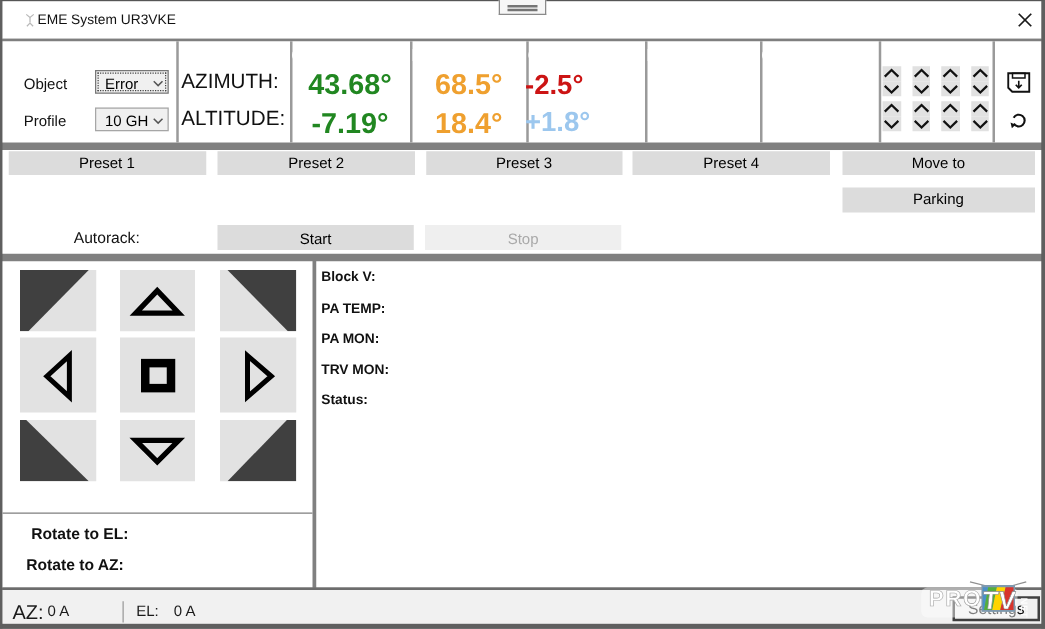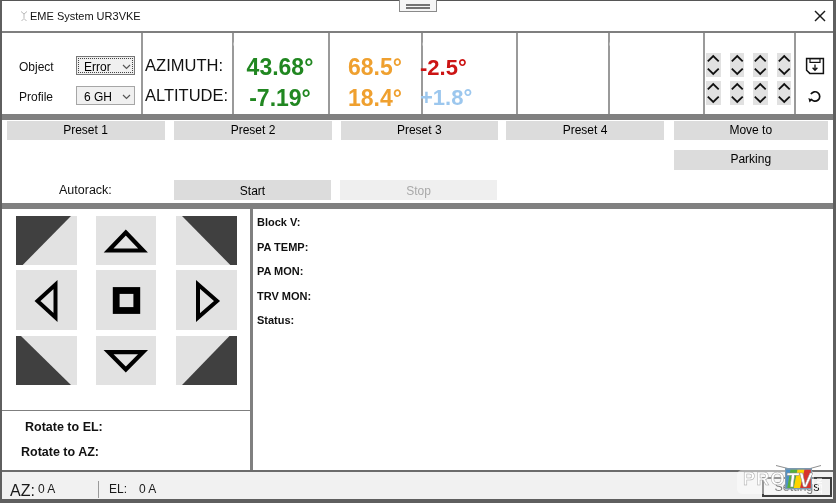--- a/index.html
+++ b/index.html
@@ -73,21 +73,21 @@
 <div class="abs" style="left:19px;top:90px;font-size:12px;color:#111">Profile</div>
 
 <div class="combo" style="top:56px;border:1px solid #777;">
   <div class="abs" style="left:1px;top:1px;right:1px;bottom:1px;border:1px dotted #444"></div>
   <div class="abs" style="left:7px;top:2.5px">Error</div>
   <svg class="abs" style="left:45px;top:7px" width="9" height="6" viewBox="0 0 9 6">
       <path d="M1 1 L4.5 4.5 L8 1" stroke="#555" stroke-width="1.2" fill="none"></path>
     </svg>
 </div>
 <div class="combo" style="top:86px;border:1px solid #a6a6a6;">
-  <div class="abs" style="left:7px;top:2.5px">6 GH</div>
+  <div class="abs" style="left:7px;top:2.5px">10 GH</div>
   <svg class="abs" style="left:45px;top:7px" width="9" height="6" viewBox="0 0 9 6">
       <path d="M1 1 L4.5 4.5 L8 1" stroke="#555" stroke-width="1.2" fill="none"></path>
     </svg>
 </div>
 
 <div class="abs" style="left:145px;top:57px;width:78px;font-size:16.5px;color:#111;text-align:right;line-height:16.5px">AZIMUTH:</div>
 <div class="abs" style="left:145px;top:87px;width:78px;font-size:16.5px;color:#111;text-align:right;line-height:16.5px">ALTITUDE:</div>
 
 <div class="hdr" style="left:233px;width:96px">Object</div>
 <div class="hdr" style="left:329px;width:93px">Mars</div>

